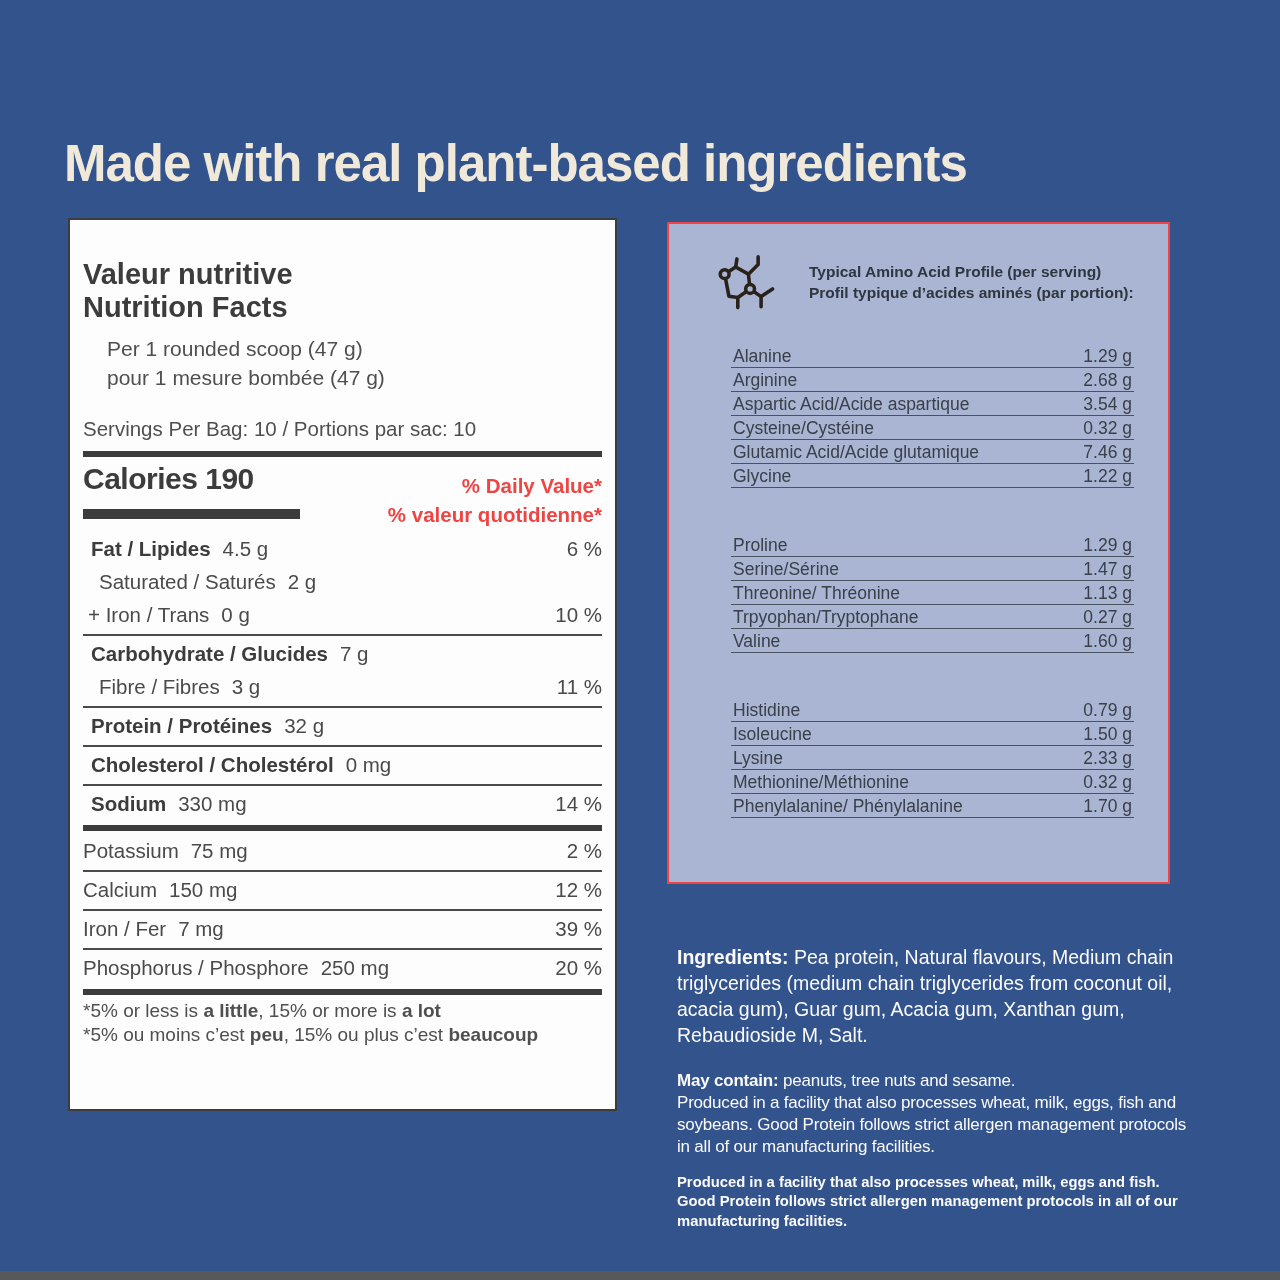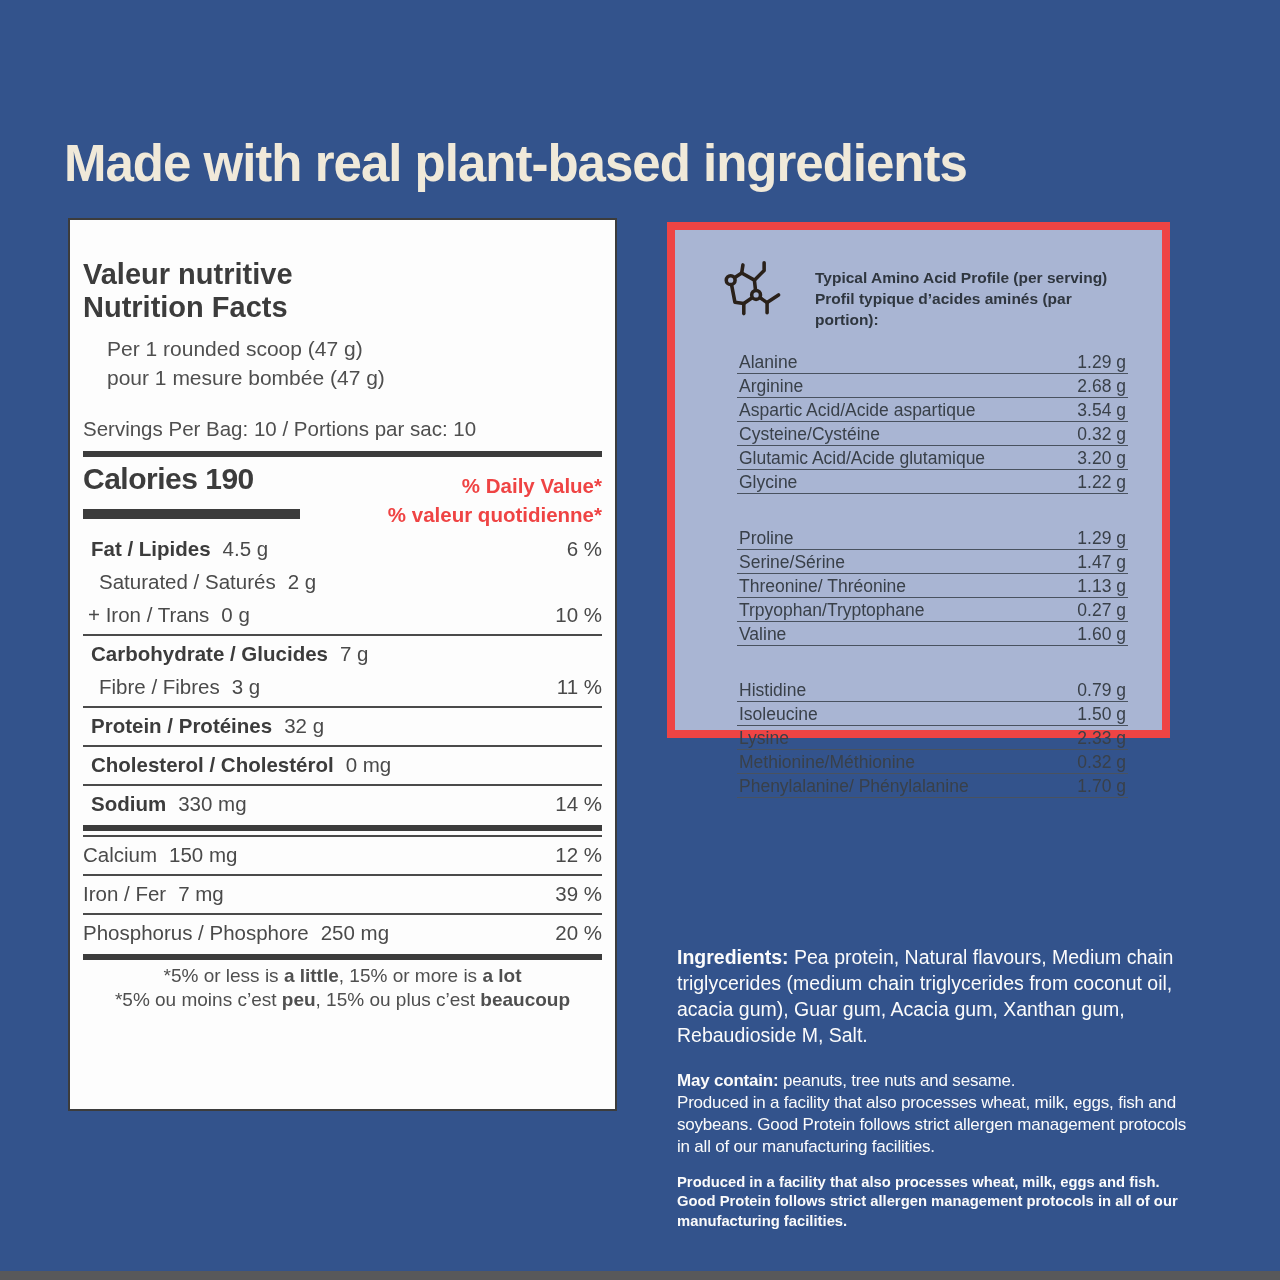--- a/index.html
+++ b/index.html
@@ -30,30 +30,30 @@
   .np-cal-right { text-align:right; font-weight:700; font-size:20.5px; line-height:29px; color:#ef4444; padding-top:9px; }
   .np-rows { margin-top:4px; }
   .np-row { display:flex; justify-content:space-between; align-items:baseline; padding:3px 0 4px 0; font-size:20.5px; line-height:26px; }
   .np-row .np-bold { font-weight:700; color:#3C3C3C;margin-left:8px; }
   .np-row .np-val { margin-left:12px; }
   .np-row.ind1 { padding-left:16px; }
   .np-row.ind2 { padding-left:5px; }
   .np-dv { white-space:nowrap; }
   .np-sep.thin  { height:2px; background:#4A4A4A; margin:2px 0; }
   .np-sep.thick { height:6px; background:#3C3C3C; margin:4px 0; }
-  .np-footnote { font-size:19px; line-height:24px; color:#4F4F4F;text-align:center; }
+  .np-footnote { font-size:19px; line-height:24px; color:#4F4F4F; }
   
   .ap {
-    position:absolute; left:667px; top:222px; width:503px; height:516px;
-    background:#A9B5D3; border:8px solid #ef4444; color:#39404B;
+    position:absolute; left:667px; top:222px; width:503px; height:662px;
+    background:#A9B5D3; border:2px solid #ef4444; color:#39404B;
   }
   .ap-header { display:flex; align-items:flex-start; gap:28px; margin:28px 24px 0 40px; }
   .ap-title { font-size:15.5px; font-weight:700; line-height:21px; color:#2F363F; padding-top:9px; }
   .ap-groups { margin:20px 34px 0 62px; }
-  .ap-group { margin-bottom:32px;text-align:right; }
+  .ap-group { margin-bottom:45px;text-align:right; }
   .ap-row {
     display:flex; justify-content:space-between; align-items:baseline;
     font-size:17.5px; line-height:20px; padding:2px 2px 1px 2px;
     border-bottom:1.6px solid #49525F; color:#394049;
   }
   
   .ing {
     position:absolute; left:677px; top:924px; width:505px;
     color:#FBFBFB; font-size:19.5px; line-height:26px;
   }
@@ -121,20 +121,24 @@
       <div class="np-sep thin"></div>
       <div class="np-row ind0">
         <div><span class="np-bold">Cholesterol / Cholestérol</span><span class="np-val">0 mg</span></div>
       </div>
       <div class="np-sep thin"></div>
       <div class="np-row ind0">
         <div><span class="np-bold">Sodium</span><span class="np-val">330 mg</span></div>
         <div class="np-dv">14 %</div>
       </div>
       <div class="np-sep thick"></div>
+      <div class="np-row ind0">
+        <div><span>Potassium</span><span class="np-val">75 mg</span></div>
+        <div class="np-dv">2 %</div>
+      </div>
       <div class="np-sep thin"></div>
       <div class="np-row ind0">
         <div><span>Calcium</span><span class="np-val">150 mg</span></div>
         <div class="np-dv">12 %</div>
       </div>
       <div class="np-sep thin"></div>
       <div class="np-row ind0">
         <div><span>Iron / Fer</span><span class="np-val">7 mg</span></div>
         <div class="np-dv">39 %</div>
       </div>
@@ -186,21 +190,21 @@
         <div class="ap-row">
           <span>Aspartic Acid/Acide aspartique</span>
           <span>3.54 g</span>
         </div>
         <div class="ap-row">
           <span>Cysteine/Cystéine</span>
           <span>0.32 g</span>
         </div>
         <div class="ap-row">
           <span>Glutamic Acid/Acide glutamique</span>
-          <span>3.20 g</span>
+          <span>7.46 g</span>
         </div>
         <div class="ap-row">
           <span>Glycine</span>
           <span>1.22 g</span>
         </div>
       </div>
       <div class="ap-group">
         <div class="ap-row">
           <span>Proline</span>
           <span>1.29 g</span>

